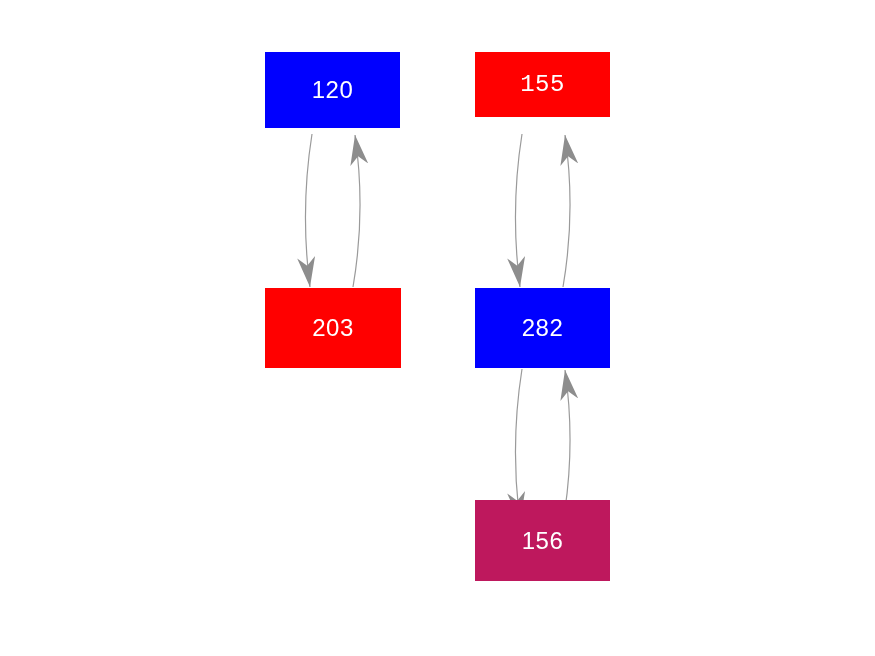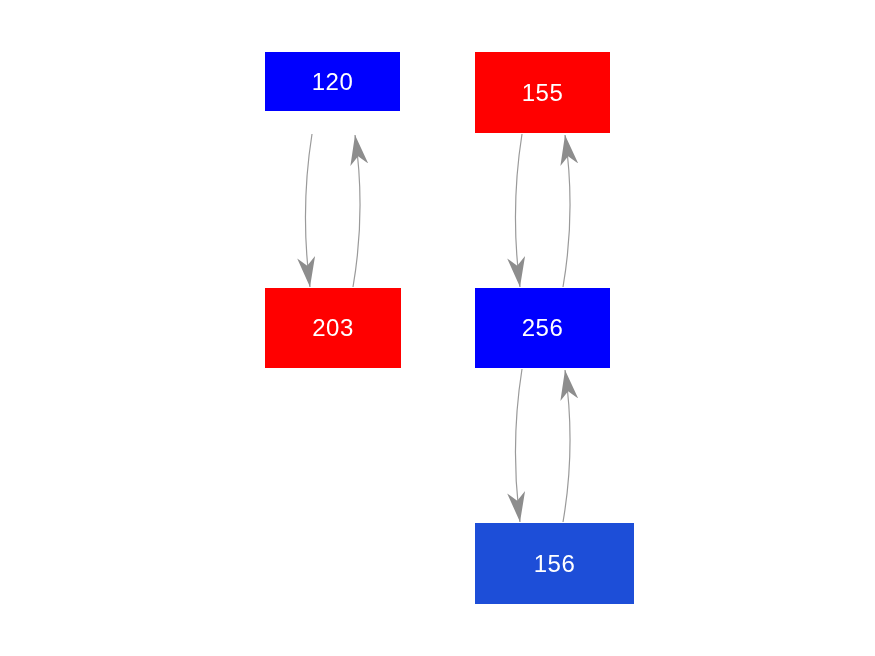--- a/index.html
+++ b/index.html
@@ -46,29 +46,29 @@
       </marker>
     </defs>
   <path d="M 312 134 Q 300 210 310 287" fill="none" stroke="#9a9a9a" stroke-width="1.2" marker-end="url(#arrowhead)"></path>
       <path d="M 353 287 Q 366 211 355 135" fill="none" stroke="#9a9a9a" stroke-width="1.2" marker-end="url(#arrowhead)"></path>
       <path d="M 522 134 Q 510 210 520 287" fill="none" stroke="#9a9a9a" stroke-width="1.2" marker-end="url(#arrowhead)"></path>
       <path d="M 563 287 Q 576 211 565 135" fill="none" stroke="#9a9a9a" stroke-width="1.2" marker-end="url(#arrowhead)"></path>
       <path d="M 522 369 Q 510 445 520 522" fill="none" stroke="#9a9a9a" stroke-width="1.2" marker-end="url(#arrowhead)"></path>
       <path d="M 563 522 Q 576 446 565 370" fill="none" stroke="#9a9a9a" stroke-width="1.2" marker-end="url(#arrowhead)"></path>
     </svg>
 
-  <div class="node" style="left: 265px; top: 52px; width: 135px; height: 59px; background: rgb(0, 0, 255);">
+  <div class="node" style="left: 265px; top: 52px; width: 135px; height: 76px; background: rgb(0, 0, 255);">
     <span class="label" style="color: rgb(255, 255, 255);">120</span>
   </div>
-  <div class="node" style="left: 475px; top: 52px; width: 135px; height: 81px; background: rgb(255, 0, 0);">
+  <div class="node" style="left: 475px; top: 52px; width: 135px; height: 65px; background: rgb(255, 0, 0); font-family: Liberation Mono, monospace;">
     <span class="label" style="color: rgb(255, 255, 255);">155</span>
   </div>
   <div class="node" style="left: 265px; top: 288px; width: 136px; height: 80px; background: rgb(255, 0, 0);">
     <span class="label" style="color: #ffffff;">203</span>
   </div>
   <div class="node" style="left: 475px; top: 288px; width: 135px; height: 80px; background: rgb(0, 0, 255);">
-    <span class="label" style="color: rgb(255, 255, 255);">256</span>
+    <span class="label" style="color: rgb(255, 255, 255);">282</span>
   </div>
-  <div class="node" style="left: 475px; top: 523px; width: 159px; height: 81px; background: #1d4ed8;">
+  <div class="node" style="left: 475px; top: 500px; width: 135px; height: 81px; background: #be185d;">
     <span class="label" style="color: rgb(255, 255, 255);">156</span>
   </div>
 
 </div>
 
 </body></html>

